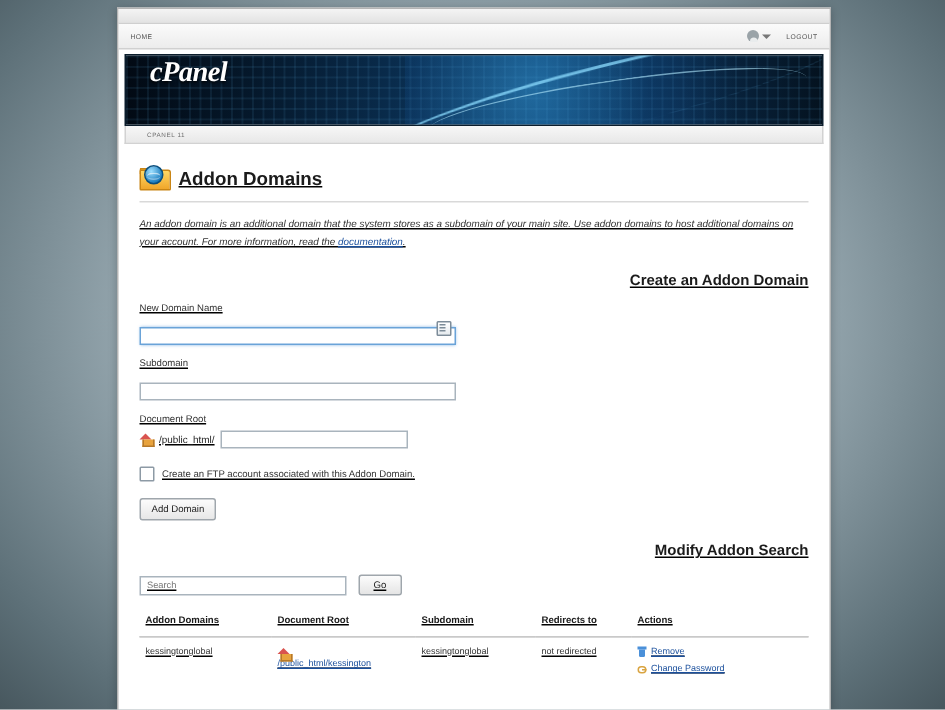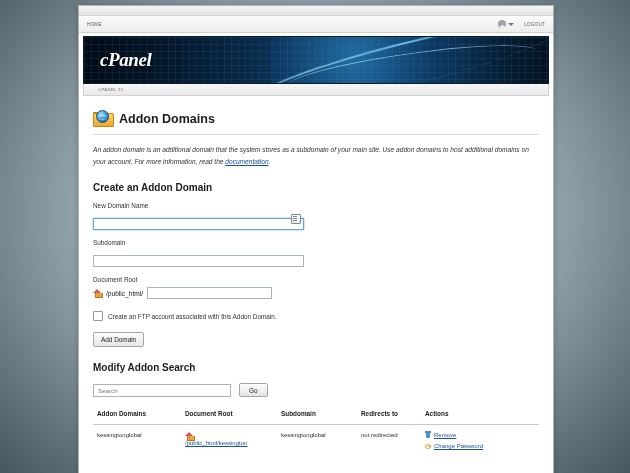--- a/index.html
+++ b/index.html
@@ -136,21 +136,21 @@
     position: absolute;
     left: 0; top: 0; right: 0; bottom: 0;
     background-image:
       linear-gradient(rgba(90,170,220,0.10) 1px, transparent 1px),
       linear-gradient(90deg, rgba(90,170,220,0.10) 1px, transparent 1px);
     background-size: 7px 7px;
   }
   .cp-logo {
     position: absolute;
     left: 16px;
-    top: 12px;
+    top: 1px;
     font-family: "Liberation Serif", serif;
     font-style: italic;
     font-weight: bold;
     font-size: 19px;
     color: #ffffff;
     text-shadow: 0 1px 2px rgba(0,0,0,0.8);
     letter-spacing: -0.4px;
   }
 
   .cp-version-bar {
@@ -165,20 +165,21 @@
   }
   .cp-version-bar span {
     font-size: 4.2px;
     color: #6c6c6c;
     letter-spacing: 0.4px;
   }
 
   
   .page {
     padding: 8px 14px 0 14px;
+    text-decoration: underline;
   }
 
   .page-title-row {
     display: flex;
     align-items: center;
     gap: 7px;
     margin-top: 6px;
   }
   .addon-icon {
     width: 19px;
@@ -242,20 +243,21 @@
     color: #1a4f9c;
     text-decoration: underline;
     font-style: italic;
   }
 
   h2.section {
     font-size: 10px;
     font-weight: bold;
     color: #1b1b1b;
     margin: 15px 0 0 0;
+    text-align: right;
   }
 
   .field-label {
     font-size: 6.4px;
     color: #333;
     margin: 9px 0 3px 0;
   }
 
   .text-input {
     width: 211px;

